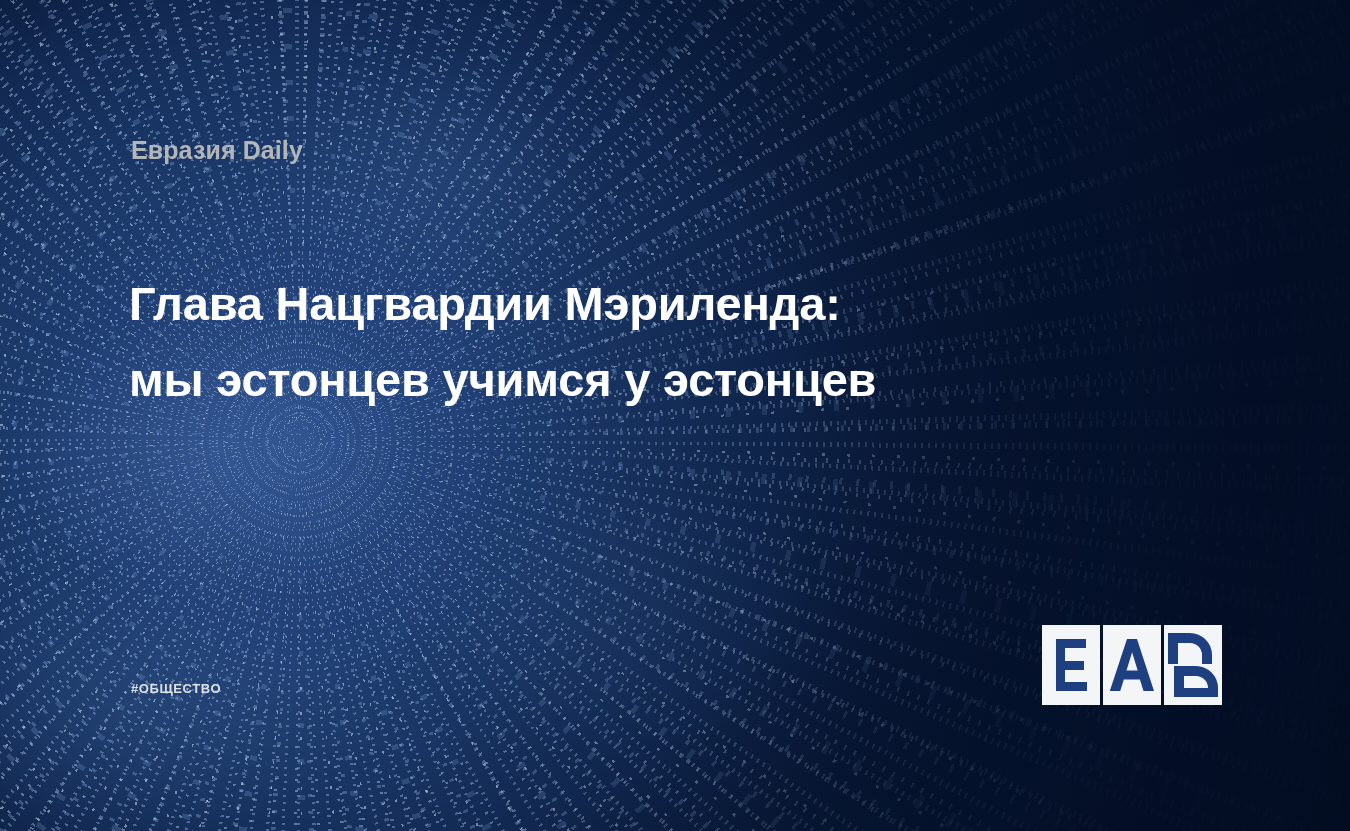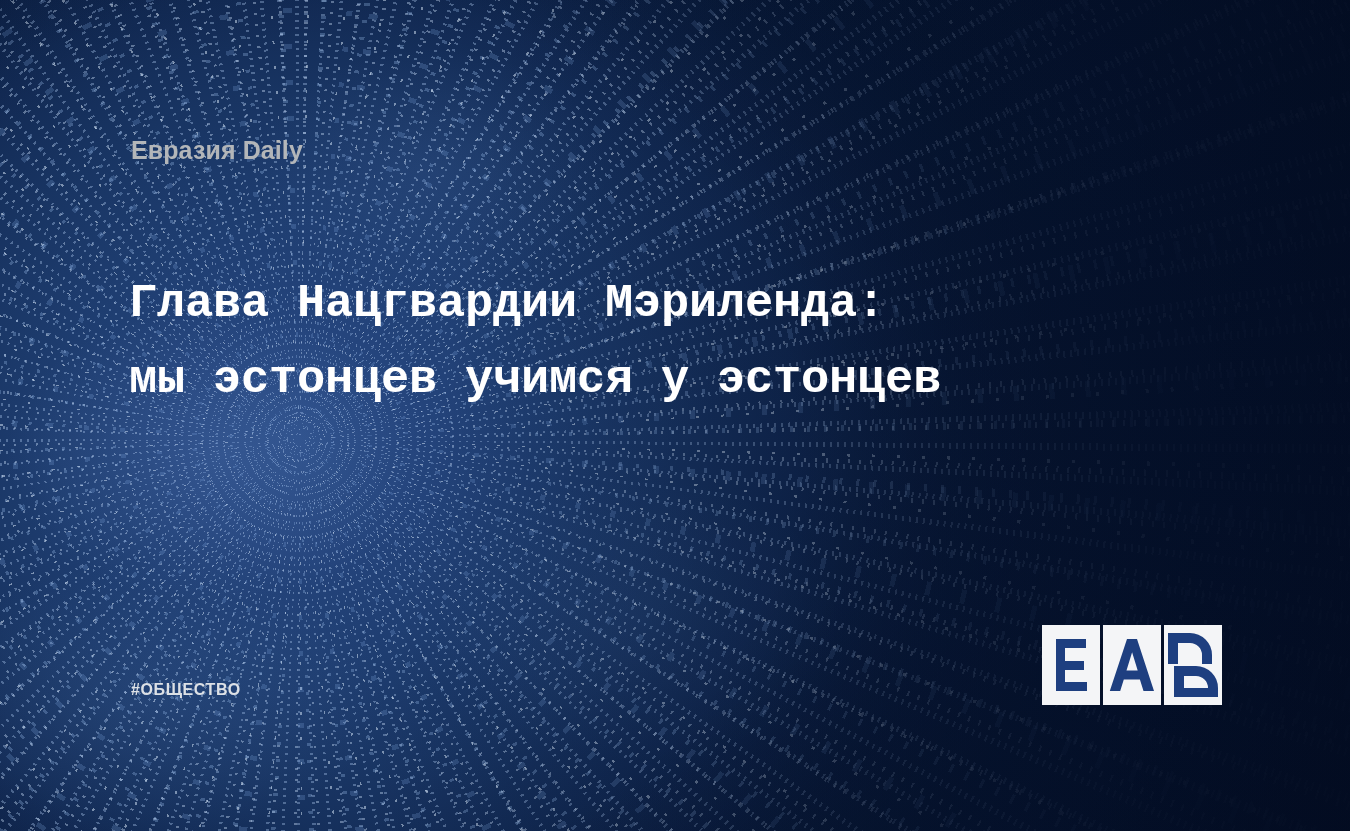--- a/index.html
+++ b/index.html
@@ -184,29 +184,28 @@
   .headline {
     position: absolute;
     left: 129px;
     top: 266px;
     width: 900px;
     font-size: 47px;
     line-height: 76px;
     font-weight: bold;
     color: #ffffff;
     letter-spacing: -0.2px;
-    font-family: Liberation Mono, monospace;
   }
   .headline-line { display: block; white-space: nowrap; }
 
   .tag {
     position: absolute;
     left: 131px;
     top: 681px;
-    font-size: 16px;
+    font-size: 13px;
     font-weight: bold;
     color: #dde1e6;
     letter-spacing: 0.6px;
     white-space: nowrap;
   }
 
   
   .logo {
     position: absolute;
     left: 1042px;

